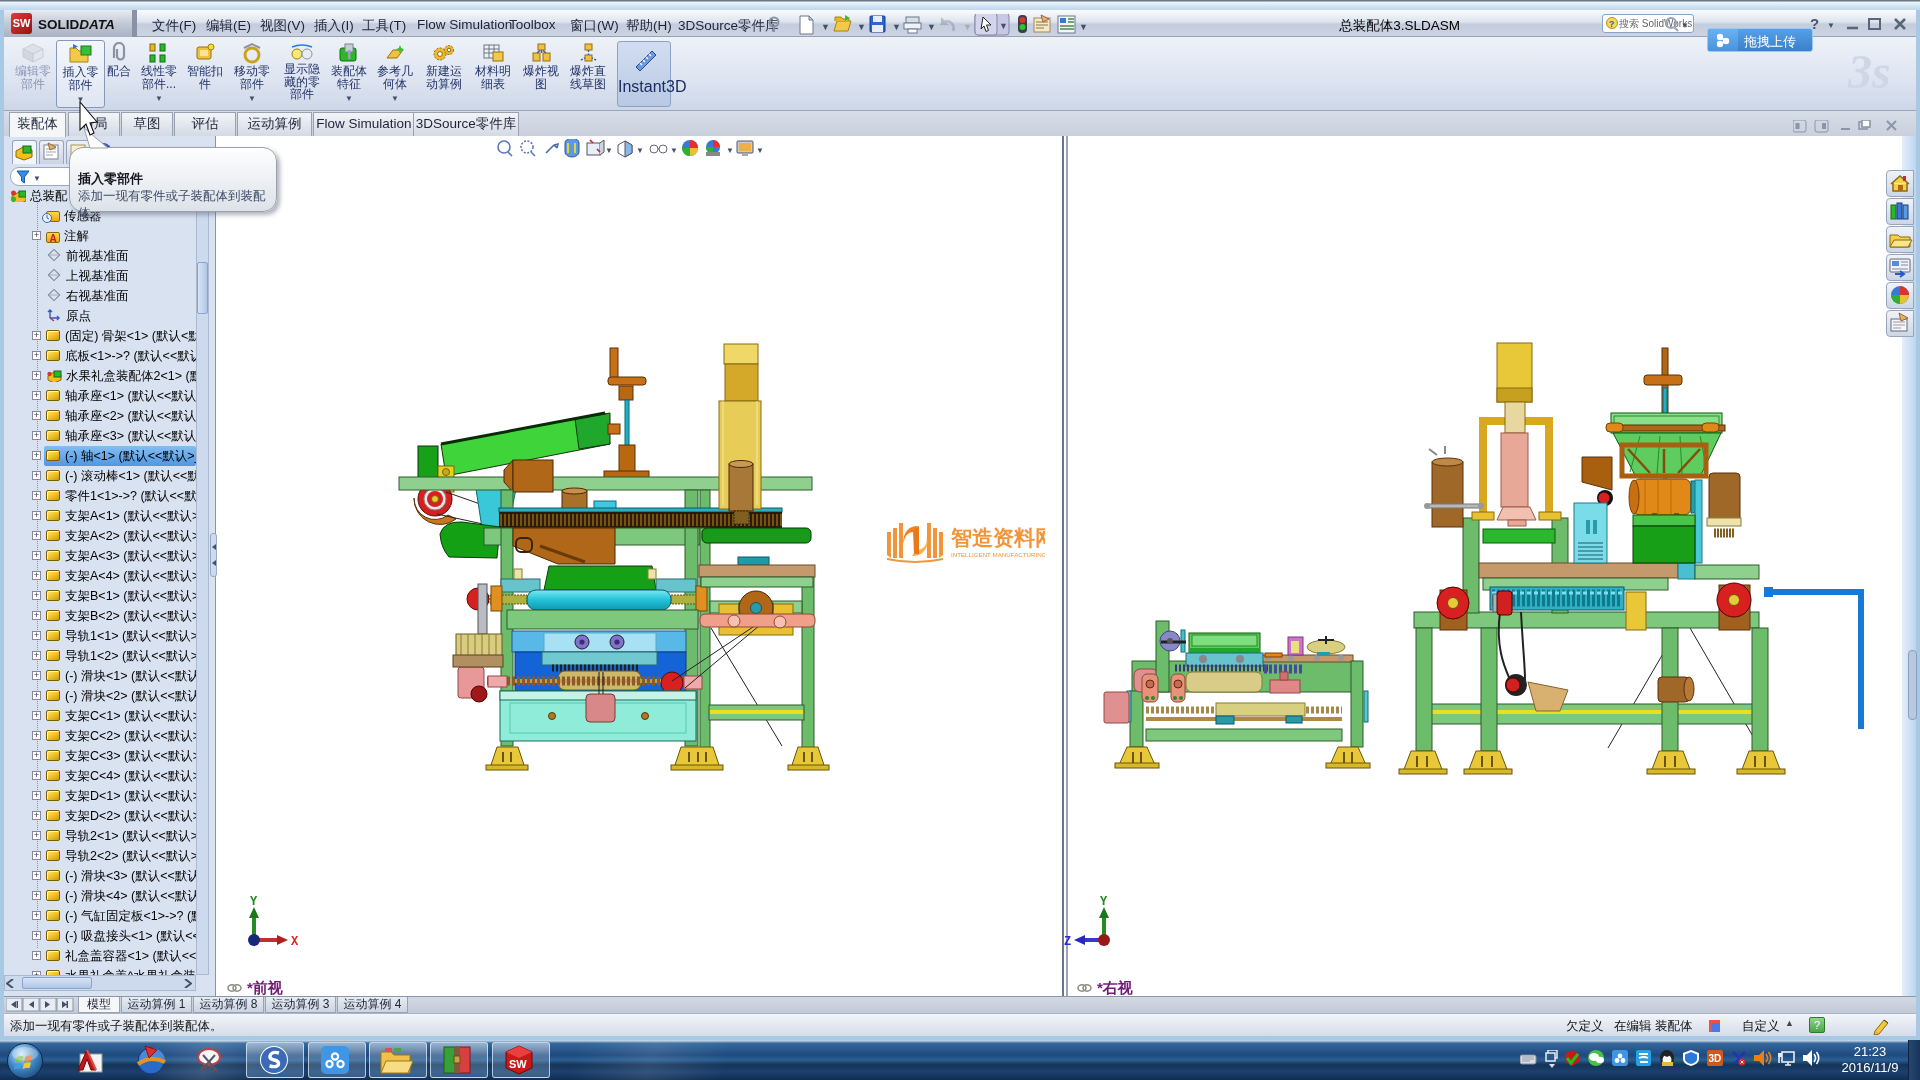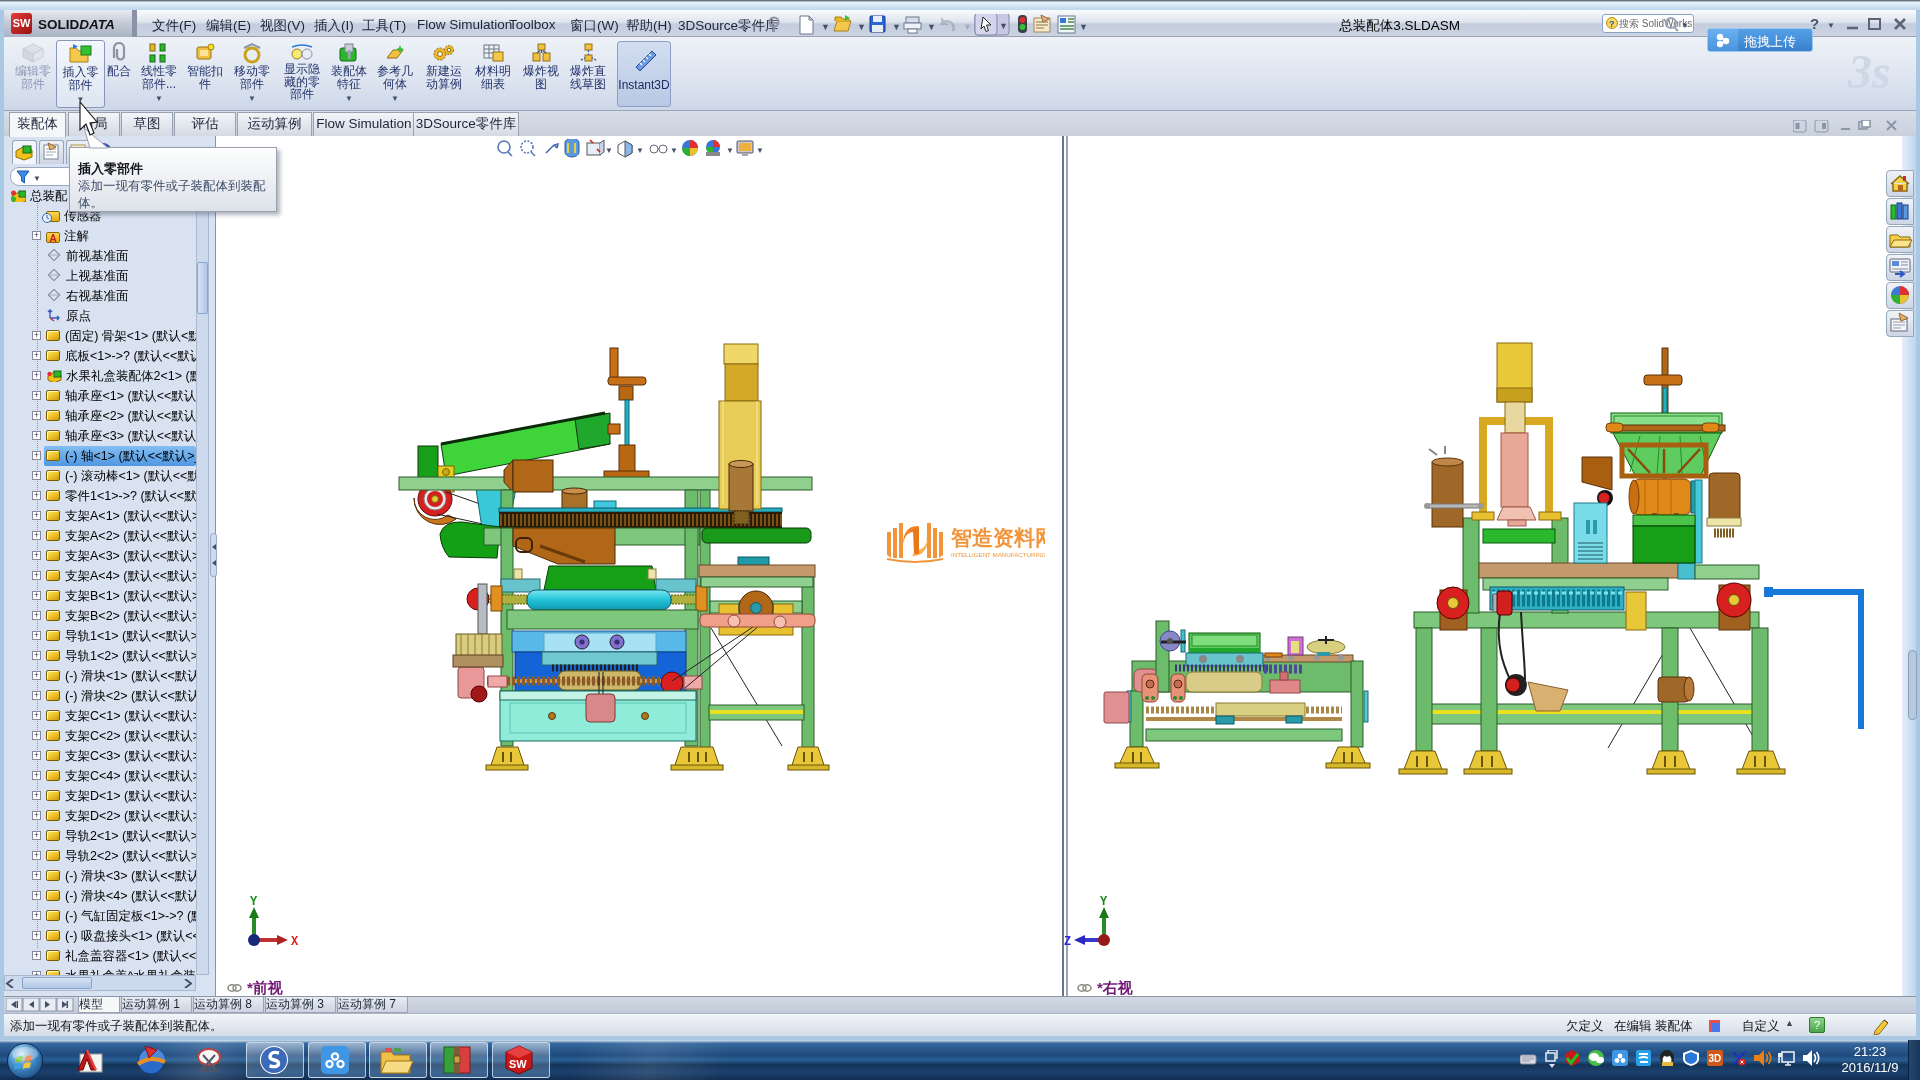--- a/index.html
+++ b/index.html
@@ -17,21 +17,21 @@
 #swword{left:38px;top:17px;font-size:13.5px;font-weight:bold;color:#111;letter-spacing:0}
 .menu{top:17px;font-size:13.5px;color:#1c2438}
 #doctitle{left:1240px;top:17px;width:220px;text-align:right;font-size:13.5px;color:#000}
 
 #searchbox{left:1602px;top:14px;width:92px;height:19px;background:#fff;border:1px solid #88a4c8;border-radius:3px;font-size:10px;color:#666;line-height:17px;padding-left:16px;white-space:nowrap;overflow:hidden}
 
 #ribbon{left:4px;top:37px;width:1912px;height:74px;background:linear-gradient(#eef2f8,#dde4f0 60%,#cdd7e8);border-bottom:1px solid #9aa6bd}
 .rb{top:40px;height:68px;text-align:center;color:#23336a;font-size:12px;line-height:13px}
 .rb .ic{display:block;margin:2px auto 1px}
 .rbsel{border:1px solid #8896b8;border-radius:3px;background:linear-gradient(#f4f7fc,#dee6f2)}
-#instant3d{left:617px;top:41px;width:54px;height:66px;background:linear-gradient(#d2ddf0,#b9c9e4);border:1px solid #8ca0c8;border-radius:3px;color:#1c2c60;font-size:12px;text-align:center;padding-top:36px}
+#instant3d{left:617px;top:41px;width:54px;height:66px;background:linear-gradient(#d2ddf0,#b9c9e4);border:1px solid #8ca0c8;border-radius:3px;color:#1c2c60;font-size:16px;text-align:center;padding-top:36px}
 #watermark3s{left:1848px;top:44px;font-size:48px;font-style:italic;font-weight:bold;color:#cfd7e6;font-family:"Liberation Serif",serif}
 
 #tabrow{left:4px;top:111px;width:1912px;height:25px;background:linear-gradient(#d8dee8,#c9d0dc)}
 .ctab{top:112px;height:24px;background:linear-gradient(#f2f4f8,#d4dae4);border:1px solid #9aa2b2;border-bottom:none;font-size:13.5px;color:#1c2438;text-align:center;line-height:22px;white-space:nowrap;overflow:hidden}
 .ctab.act{background:#f4f6f8;height:25px;z-index:3}
 
 #lpanel{left:4px;top:136px;width:212px;height:860px;background:#d9e2f1;border-right:1px solid #8694ae}
 .ptab{top:140px;width:25px;height:24px;background:linear-gradient(#eef1f6,#ccd4e4);border:1px solid #9aa4b8;border-bottom:none;border-radius:3px 3px 0 0}
 #filterbox{left:10px;top:167px;width:180px;height:19px;background:#fff;border:1px solid #98a8c4;border-radius:9px}
 #tree{left:6px;top:186px;width:190px;height:789px;overflow:hidden;font-size:12.5px;color:#000}
@@ -48,31 +48,31 @@
 #vp1{left:217px;top:136px;width:845px;height:860px;background:#fff}
 #vp2{left:1066px;top:136px;width:818px;height:860px;background:#fff;border-left:2px solid #9aa4b4}
 #vpsep{left:1062px;top:136px;width:2px;height:860px;background:#6a7688}
 
 #taskpane{left:1902px;top:136px;width:14px;height:860px;background:linear-gradient(90deg,#e6eefa,#bcd6ee)}
 .tpbtn{left:1886px;width:28px;height:27px;background:linear-gradient(#f0f3f8,#ccd6e6);border:1px solid #98a6bc;border-radius:4px 0 0 4px}
 
 .vplabel{font-size:15px;color:#701a75;font-weight:bold}
 
 #mtabs{left:4px;top:996px;width:1912px;height:17px;background:linear-gradient(#d2d9e4,#c2cad8);border-top:1px solid #8a96aa}
-.mtab{top:997px;height:16px;font-size:12px;color:#1c2438;text-align:left;line-height:15px;background:linear-gradient(#e8ecf2,#ccd4e0);border:1px solid #9aa2b2;border-top:none}
+.mtab{top:997px;height:16px;font-size:12px;color:#1c2438;text-align:center;line-height:15px;background:linear-gradient(#e8ecf2,#ccd4e0);border:1px solid #9aa2b2;border-top:none}
 .mtab.act{background:#f6f7f9}
 
 #statusbar{left:4px;top:1013px;width:1912px;height:23px;background:linear-gradient(#f2f5f9,#d5dde9);border-top:1px solid #aab4c4;font-size:12.5px;color:#111}
 
 #taskbar{left:0;top:1040px;width:1920px;height:40px;background:linear-gradient(#8fb4d4,#36699e 7%,#1e4a7e 38%,#2a5f94 50%,#143458 62%,#1c416e 80%,#102c50)}
 .tslot{top:1042px;width:58px;height:36px;border-radius:3px}
 .tslot.on{background:linear-gradient(rgba(255,255,255,.5),rgba(255,255,255,.18) 45%,rgba(120,170,220,.35));border:1px solid rgba(230,242,252,.7)}
 #clock{left:1834px;top:1044px;width:72px;text-align:center;color:#fff;font-size:13px;line-height:16px}
 
-#tooltip{left:69px;top:147px;width:208px;height:65px;background:linear-gradient(#fefefe,#dde2ea);border:1px solid #9aa0ac;border-radius:0;box-shadow:3px 3px 4px rgba(80,90,110,.45);z-index:9;font-size:12.5px;color:#3c4a66;padding:12px 8px}
+#tooltip{left:69px;top:147px;width:208px;height:65px;background:linear-gradient(#fefefe,#dde2ea);border:1px solid #9aa0ac;border-radius:14px;box-shadow:3px 3px 4px rgba(80,90,110,.45);z-index:9;font-size:12.5px;color:#3c4a66;padding:22px 8px}
 #tooltip b{color:#15151d;font-size:13px}
 </style></head>
 <body>
 <div class="abs" id="frame-top"></div>
 <div class="abs" id="frame-left"></div>
 <div class="abs" id="frame-right"></div>
 <div class="abs" id="frame-bottom"></div>
 
 <div class="abs" id="menubar"></div>
 <div class="abs" id="logoblock"></div>
@@ -718,21 +718,21 @@
       <path d="M10,3 l-5,3.5 5,3.5 Z M12,3 v7 h-1.5 v-7 Z"></path>
       <path d="M28,3 l-5,3.5 5,3.5 Z"></path>
       <path d="M39,3 l5,3.5 -5,3.5 Z"></path>
       <path d="M56,3 l5,3.5 -5,3.5 Z M62,3 v7 h-1.5 v-7 Z"></path>
     </g>
 </svg>
 <span class="abs mtab act" style="left:78px;width:42px">模型</span>
 <span class="abs mtab" style="left:121px;width:71px">运动算例 1</span>
 <span class="abs mtab" style="left:193px;width:71px">运动算例 8</span>
 <span class="abs mtab" style="left:265px;width:71px">运动算例 3</span>
-<span class="abs mtab" style="left:337px;width:71px">运动算例 7</span>
+<span class="abs mtab" style="left:337px;width:71px">运动算例 4</span>
 
 <div class="abs" id="statusbar">
   <span class="abs" style="left:6px;top:4px">添加一现有零件或子装配体到装配体。</span>
   <span class="abs" style="left:1562px;top:4px">欠定义</span>
   <span class="abs" style="left:1610px;top:4px">在编辑 装配体</span>
   <span class="abs" style="left:1738px;top:4px">自定义</span>
   <span class="abs" style="left:1781px;top:4px;font-size:9px;color:#444">▲</span>
   <span class="abs" style="left:1805px;top:3px;width:16px;height:16px;background:linear-gradient(#8fd48f,#4aa44a);border:1px solid #2a7a2a;border-radius:2px;color:#fff;font-size:11px;text-align:center;line-height:15px">?</span>
 <svg class="abs" style="left:1703px;top:4px" width="16" height="16">
       <rect x="2" y="2" width="11" height="12" fill="#e85050"></rect>

